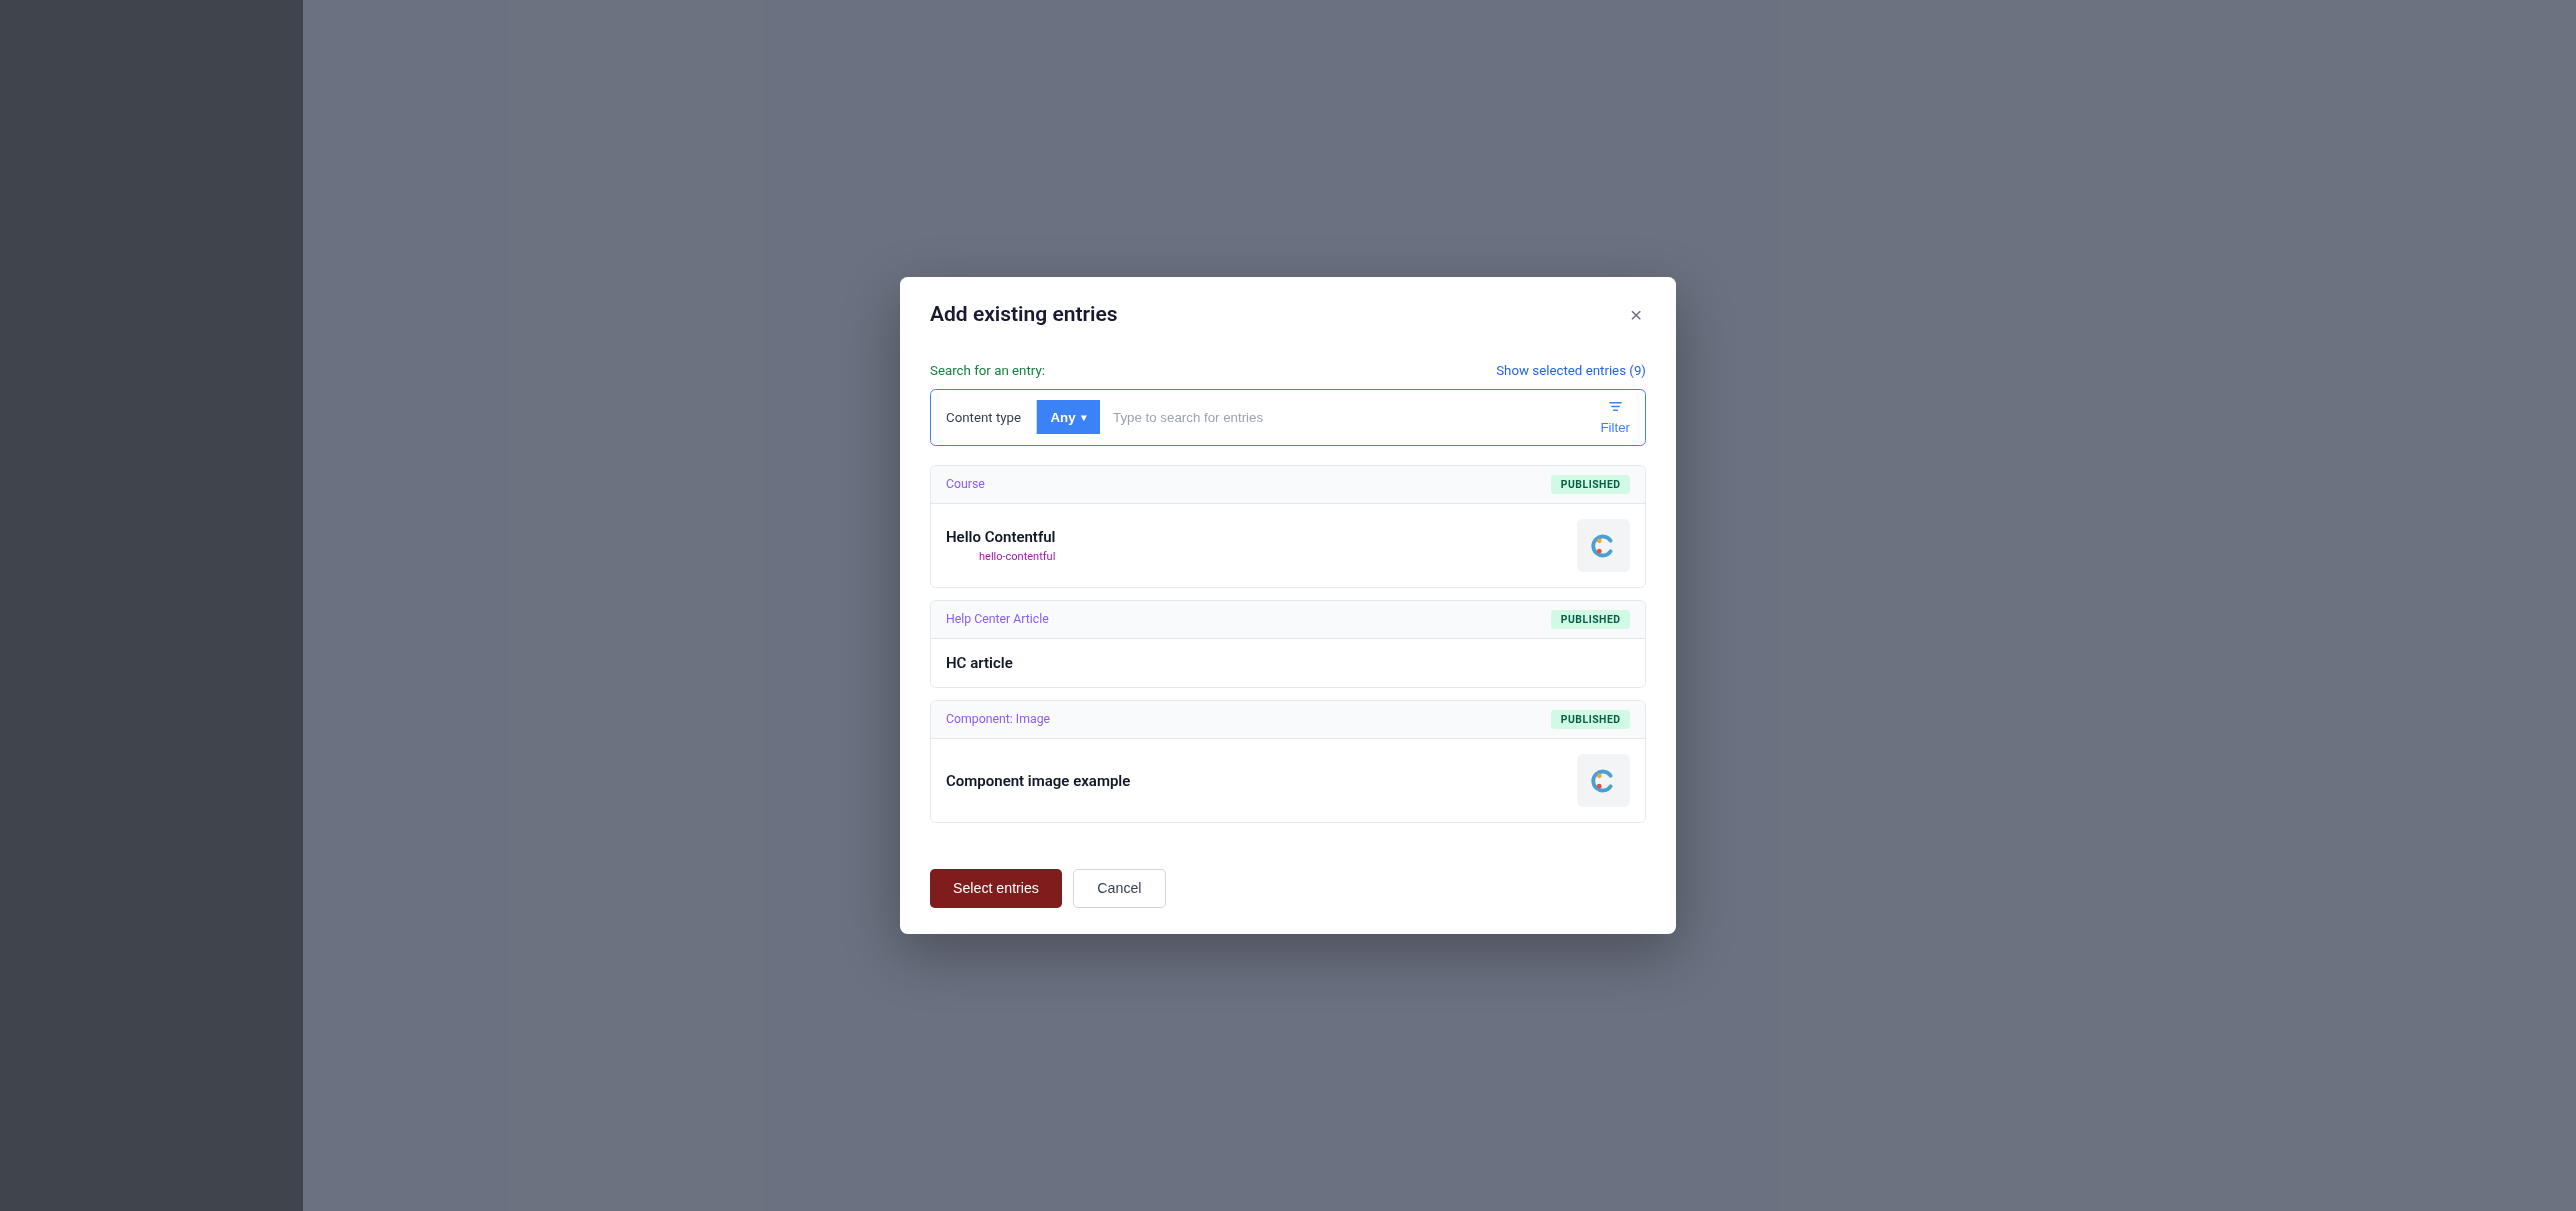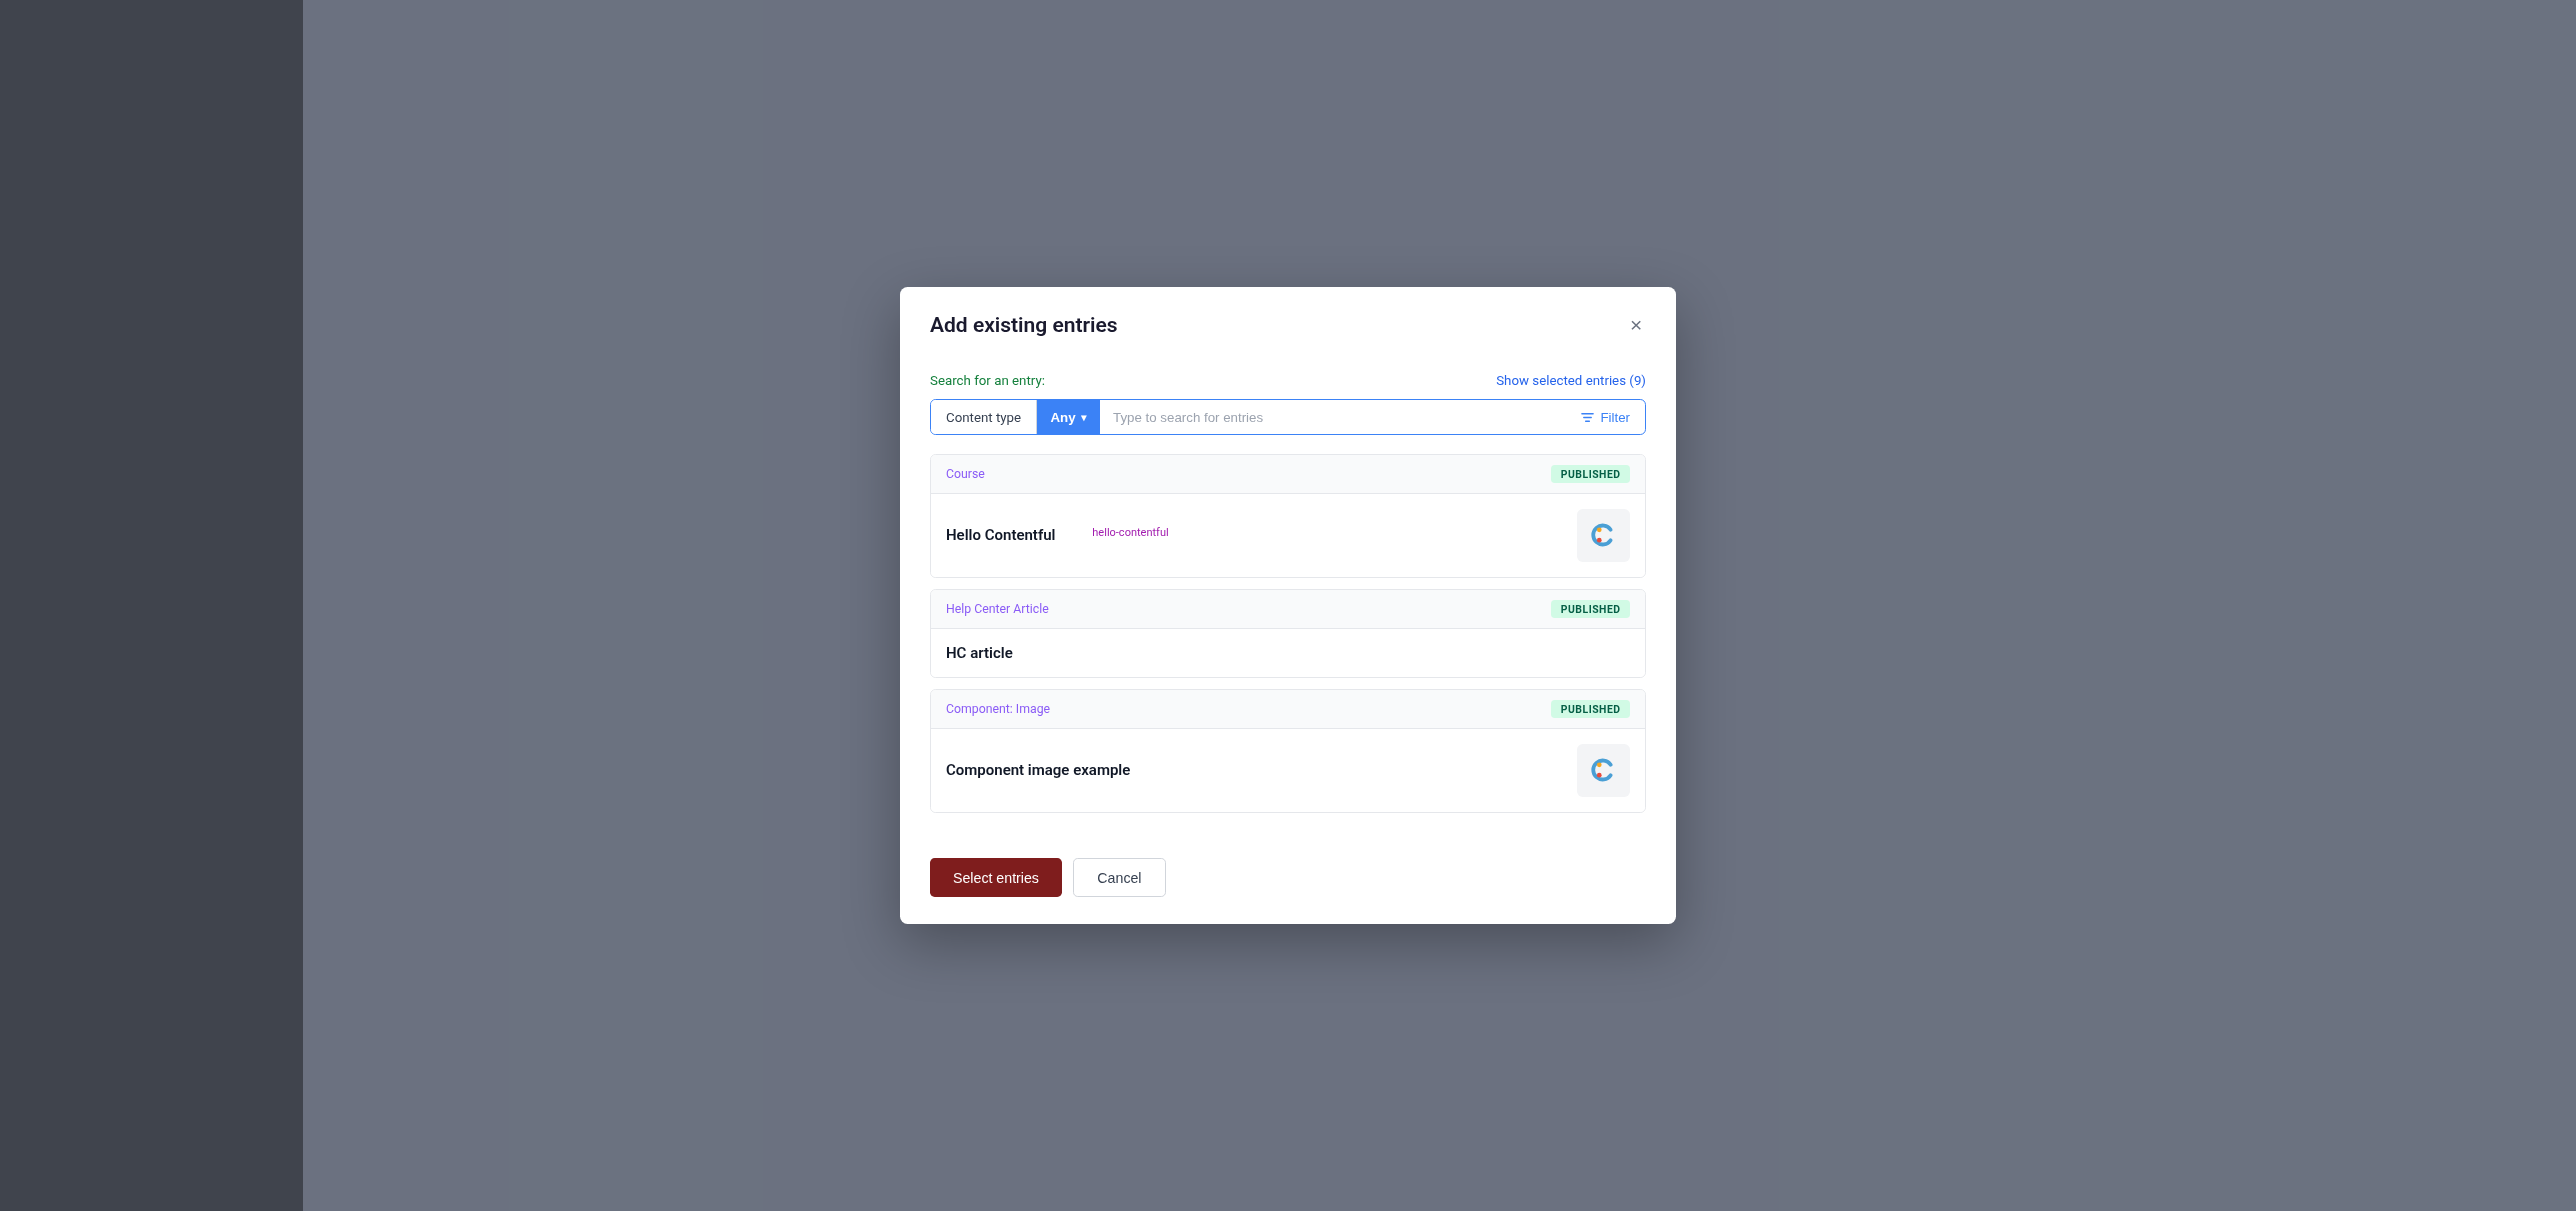--- a/index.html
+++ b/index.html
@@ -147,20 +147,21 @@
       display: flex;
       align-items: center;
       gap: 5.7px;
       padding: 9.5px 15px;
       background: none;
       border: none;
       cursor: pointer;
       font-size: 13.3px;
       color: #3b82f6;
       font-weight: 500;
+      flex-direction: column;
     }
 
     .filter-icon-svg {
       width: 15px;
       height: 15px;
     }
 
     .entries-list {
       display: flex;
       flex-direction: column;
@@ -202,20 +203,21 @@
     .entry-card-body {
       display: flex;
       align-items: center;
       justify-content: space-between;
       padding: 15px 15px;
       background: #fff;
     }
 
     .entry-info {
       display: flex;
+      flex-direction: column;
       gap: 3.8px;
     }
 
     .entry-title {
       font-size: 15px;
       font-weight: 600;
       color: #111827;
     }
 
     .entry-slug {

